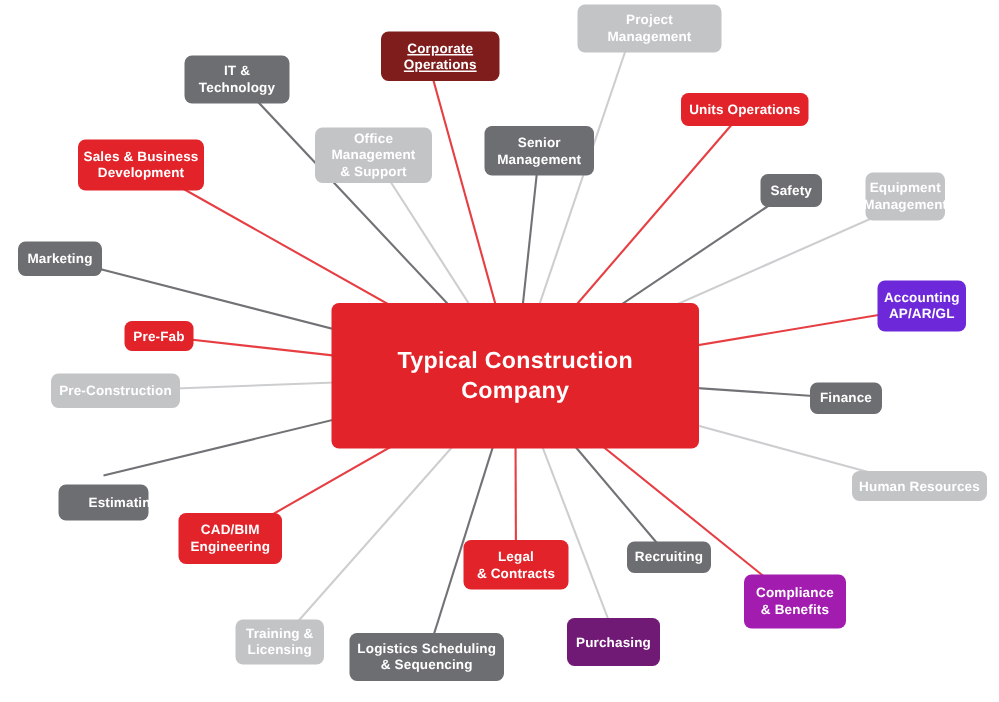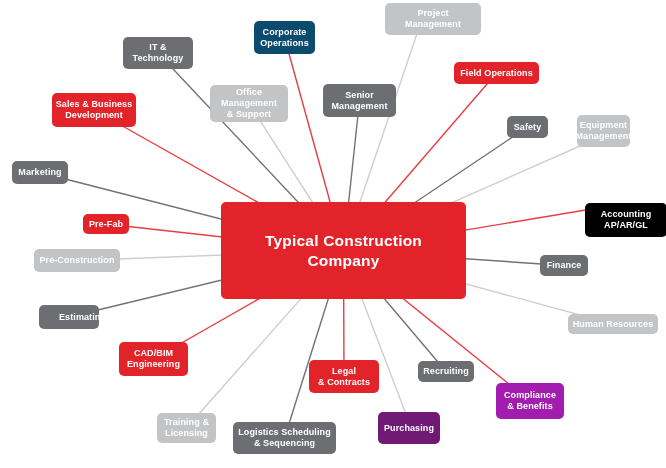--- a/index.html
+++ b/index.html
@@ -82,41 +82,41 @@
       <line x1="343.5" y1="250.5" x2="344" y2="376.5" stroke="#E63E43" stroke-width="1.4"></line>
       <line x1="343.5" y1="250.5" x2="409" y2="422" stroke="#CDCED0" stroke-width="1.4"></line>
       <line x1="343.5" y1="250.5" x2="446" y2="371.5" stroke="#717276" stroke-width="1.4"></line>
       <line x1="343.5" y1="250.5" x2="530" y2="401" stroke="#E63E43" stroke-width="1.4"></line>
     </svg>
   <div id="nodes">
       <div class="node" style="left: 123px; top: 37px; width: 70px; height: 32px; background: rgb(109, 110, 113); color: rgb(255, 255, 255);">IT &amp;
 Technology</div>
       <div class="node" style="left: 52px; top: 93px; width: 84px; height: 34px; background: rgb(227, 35, 42); color: rgb(255, 255, 255);">Sales &amp; Business
 Development</div>
-      <div class="node" style="left: 254px; top: 21px; width: 61px; height: 33px; background: #0c4a6e; color: rgb(255, 255, 255);">Corporate
+      <div class="node" style="left: 254px; top: 21px; width: 79px; height: 33px; background: #7f1d1d; color: rgb(255, 255, 255); text-decoration: underline;">Corporate
 Operations</div>
       <div class="node" style="left: 385px; top: 3px; width: 96px; height: 32px; background: rgb(195, 196, 198); color: rgb(255, 255, 255);">Project
 Management</div>
       <div class="node" style="left: 210px; top: 85px; width: 78px; height: 37px; background: rgb(195, 196, 198); color: rgb(255, 255, 255);">Office
 Management
 &amp; Support</div>
       <div class="node" style="left: 323px; top: 84px; width: 73px; height: 33px; background: rgb(109, 110, 113); color: rgb(255, 255, 255);">Senior
 Management</div>
-      <div class="node" style="left: 454px; top: 62px; width: 85px; height: 22px; background: rgb(227, 35, 42); color: rgb(255, 255, 255);">Field Operations</div>
+      <div class="node" style="left: 454px; top: 62px; width: 85px; height: 22px; background: rgb(227, 35, 42); color: rgb(255, 255, 255);">Units Operations</div>
       <div class="node" style="left: 507px; top: 116px; width: 41px; height: 22px; background: rgb(109, 110, 113); color: rgb(255, 255, 255);">Safety</div>
       <div class="node" style="left: 577px; top: 115px; width: 53px; height: 32px; background: rgb(195, 196, 198); color: rgb(255, 255, 255);">Equipment
 Management</div>
-      <div class="node" style="left: 585px; top: 203px; width: 82px; height: 34px; background: #000000; color: rgb(255, 255, 255);">Accounting
+      <div class="node" style="left: 585px; top: 187px; width: 59px; height: 34px; background: #6d28d9; color: rgb(255, 255, 255);">Accounting
 AP/AR/GL</div>
       <div class="node" style="left: 540px; top: 255px; width: 48px; height: 21px; background: rgb(109, 110, 113); color: rgb(255, 255, 255);">Finance</div>
       <div class="node" style="left: 568px; top: 314px; width: 90px; height: 20px; background: rgb(195, 196, 198); color: rgb(255, 255, 255);">Human Resources</div>
       <div class="node" style="left: 12px; top: 161px; width: 56px; height: 23px; background: rgb(109, 110, 113); color: rgb(255, 255, 255);">Marketing</div>
       <div class="node" style="left: 83px; top: 214px; width: 46px; height: 20px; background: rgb(227, 35, 42); color: rgb(255, 255, 255);">Pre-Fab</div>
       <div class="node" style="left: 34px; top: 249px; width: 86px; height: 23px; background: rgb(195, 196, 198); color: rgb(255, 255, 255);">Pre-Construction</div>
-      <div class="node" style="left: 39px; top: 305px; width: 60px; height: 24px; background: rgb(109, 110, 113); color: rgb(255, 255, 255); padding-left: 29px;">Estimating</div>
+      <div class="node" style="left: 39px; top: 323px; width: 60px; height: 24px; background: rgb(109, 110, 113); color: rgb(255, 255, 255); padding-left: 29px;">Estimating</div>
       <div class="node" style="left: 119px; top: 342px; width: 69px; height: 34px; background: rgb(227, 35, 42); color: rgb(255, 255, 255);">CAD/BIM
 Engineering</div>
       <div class="node" style="left: 157px; top: 413px; width: 59px; height: 30px; background: rgb(195, 196, 198); color: rgb(255, 255, 255);">Training &amp;
 Licensing</div>
       <div class="node" style="left: 233px; top: 422px; width: 103px; height: 32px; background: rgb(109, 110, 113); color: rgb(255, 255, 255);">Logistics Scheduling
 &amp; Sequencing</div>
       <div class="node" style="left: 309px; top: 360px; width: 70px; height: 33px; background: rgb(227, 35, 42); color: rgb(255, 255, 255);">Legal
 &amp; Contracts</div>
       <div class="node" style="left: 378px; top: 412px; width: 62px; height: 32px; background: #701a75; color: rgb(255, 255, 255);">Purchasing</div>
       <div class="node" style="left: 418px; top: 361px; width: 56px; height: 21px; background: rgb(109, 110, 113); color: rgb(255, 255, 255);">Recruiting</div>

